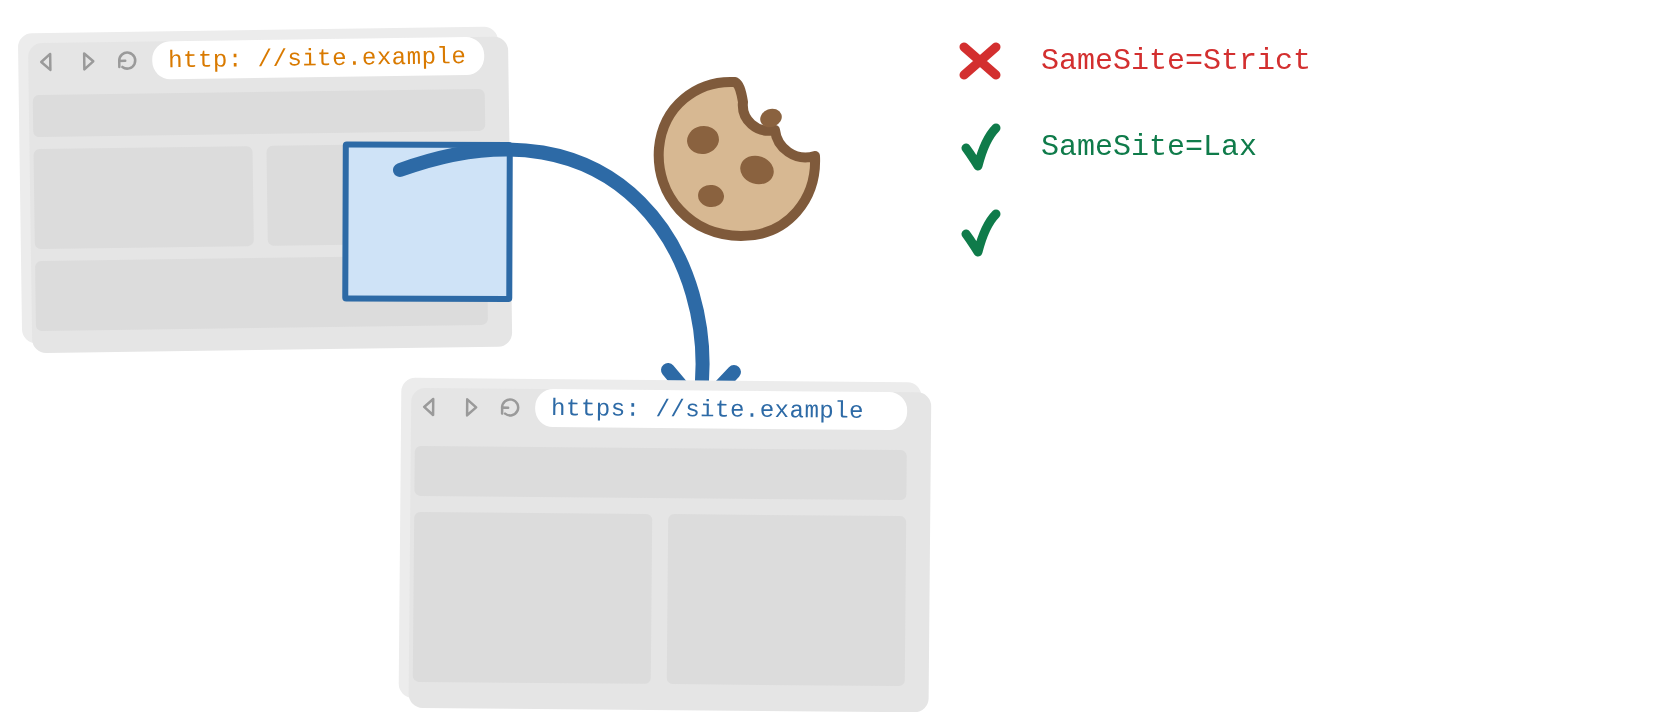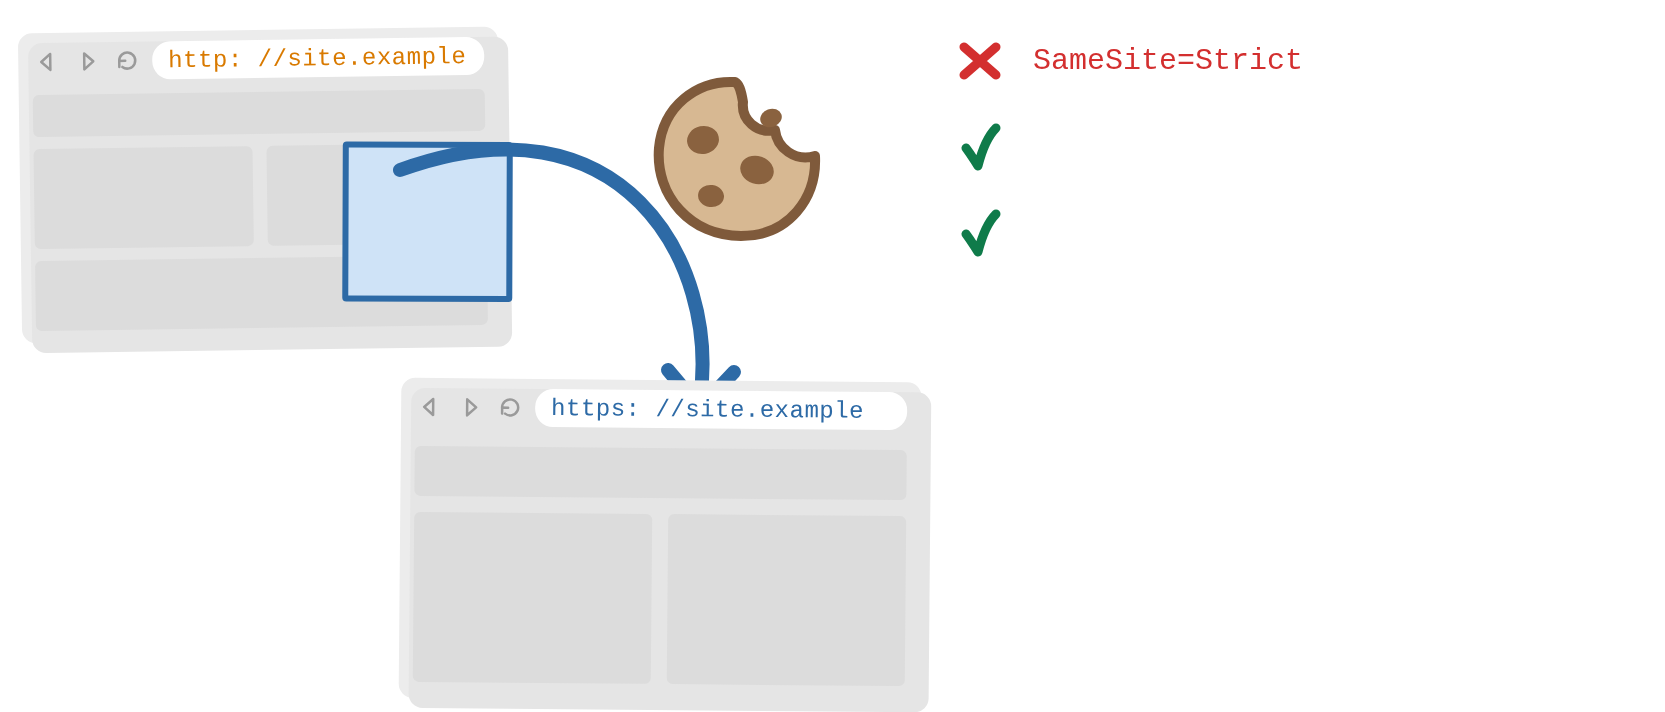--- a/index.html
+++ b/index.html
@@ -70,21 +70,21 @@
   .winB .rowBot .ph { flex:1; }
 
   
   .arrow { position:absolute; left:0; top:0; width:900px; height:500px; pointer-events:none; }
 
   
   .cookie { position:absolute; left:645px; top:70px; width:180px; height:180px; }
 
   
   .legend { position:absolute; left:955px; top:36px; font-size:30px; font-weight:500; }
-  .legend-row { display:flex; align-items:center; gap:28px; margin-bottom:36px; }
+  .legend-row { display:flex; align-items:center; gap:36px; margin-bottom:36px; }
   .legend-row .mark { width:50px; height:50px; display:flex; align-items:center; justify-content:center; }
   .legend .cross { color:#d32f2f; }
   .legend .check { color:#0f7b4a; }
   .legend .txt.red   { color:#d32f2f; }
   .legend .txt.green { color:#0f7b4a; }
 </style>
 </head>
 <body>
 
 <div class="stage">
@@ -182,20 +182,21 @@
           </svg>
       </span>
       <span class="txt red">SameSite=Strict</span>
     </div>
     <div class="legend-row">
       <span class="mark check">
         <svg width="44" height="50" viewBox="0 0 44 50">
             <path d="M8 26 C 14 34, 16 38, 20 44 C 24 28, 30 14, 38 6" fill="none" stroke="#0f7b4a" stroke-width="9" stroke-linecap="round" stroke-linejoin="round"></path>
           </svg>
       </span>
+      <span class="txt green">SameSite=Lax</span>
     </div>
     <div class="legend-row">
       <span class="mark check">
         <svg width="44" height="50" viewBox="0 0 44 50">
             <path d="M8 26 C 14 34, 16 38, 20 44 C 24 28, 30 14, 38 6" fill="none" stroke="#0f7b4a" stroke-width="9" stroke-linecap="round" stroke-linejoin="round"></path>
           </svg>
       </span>
     </div>
   </div>
 

